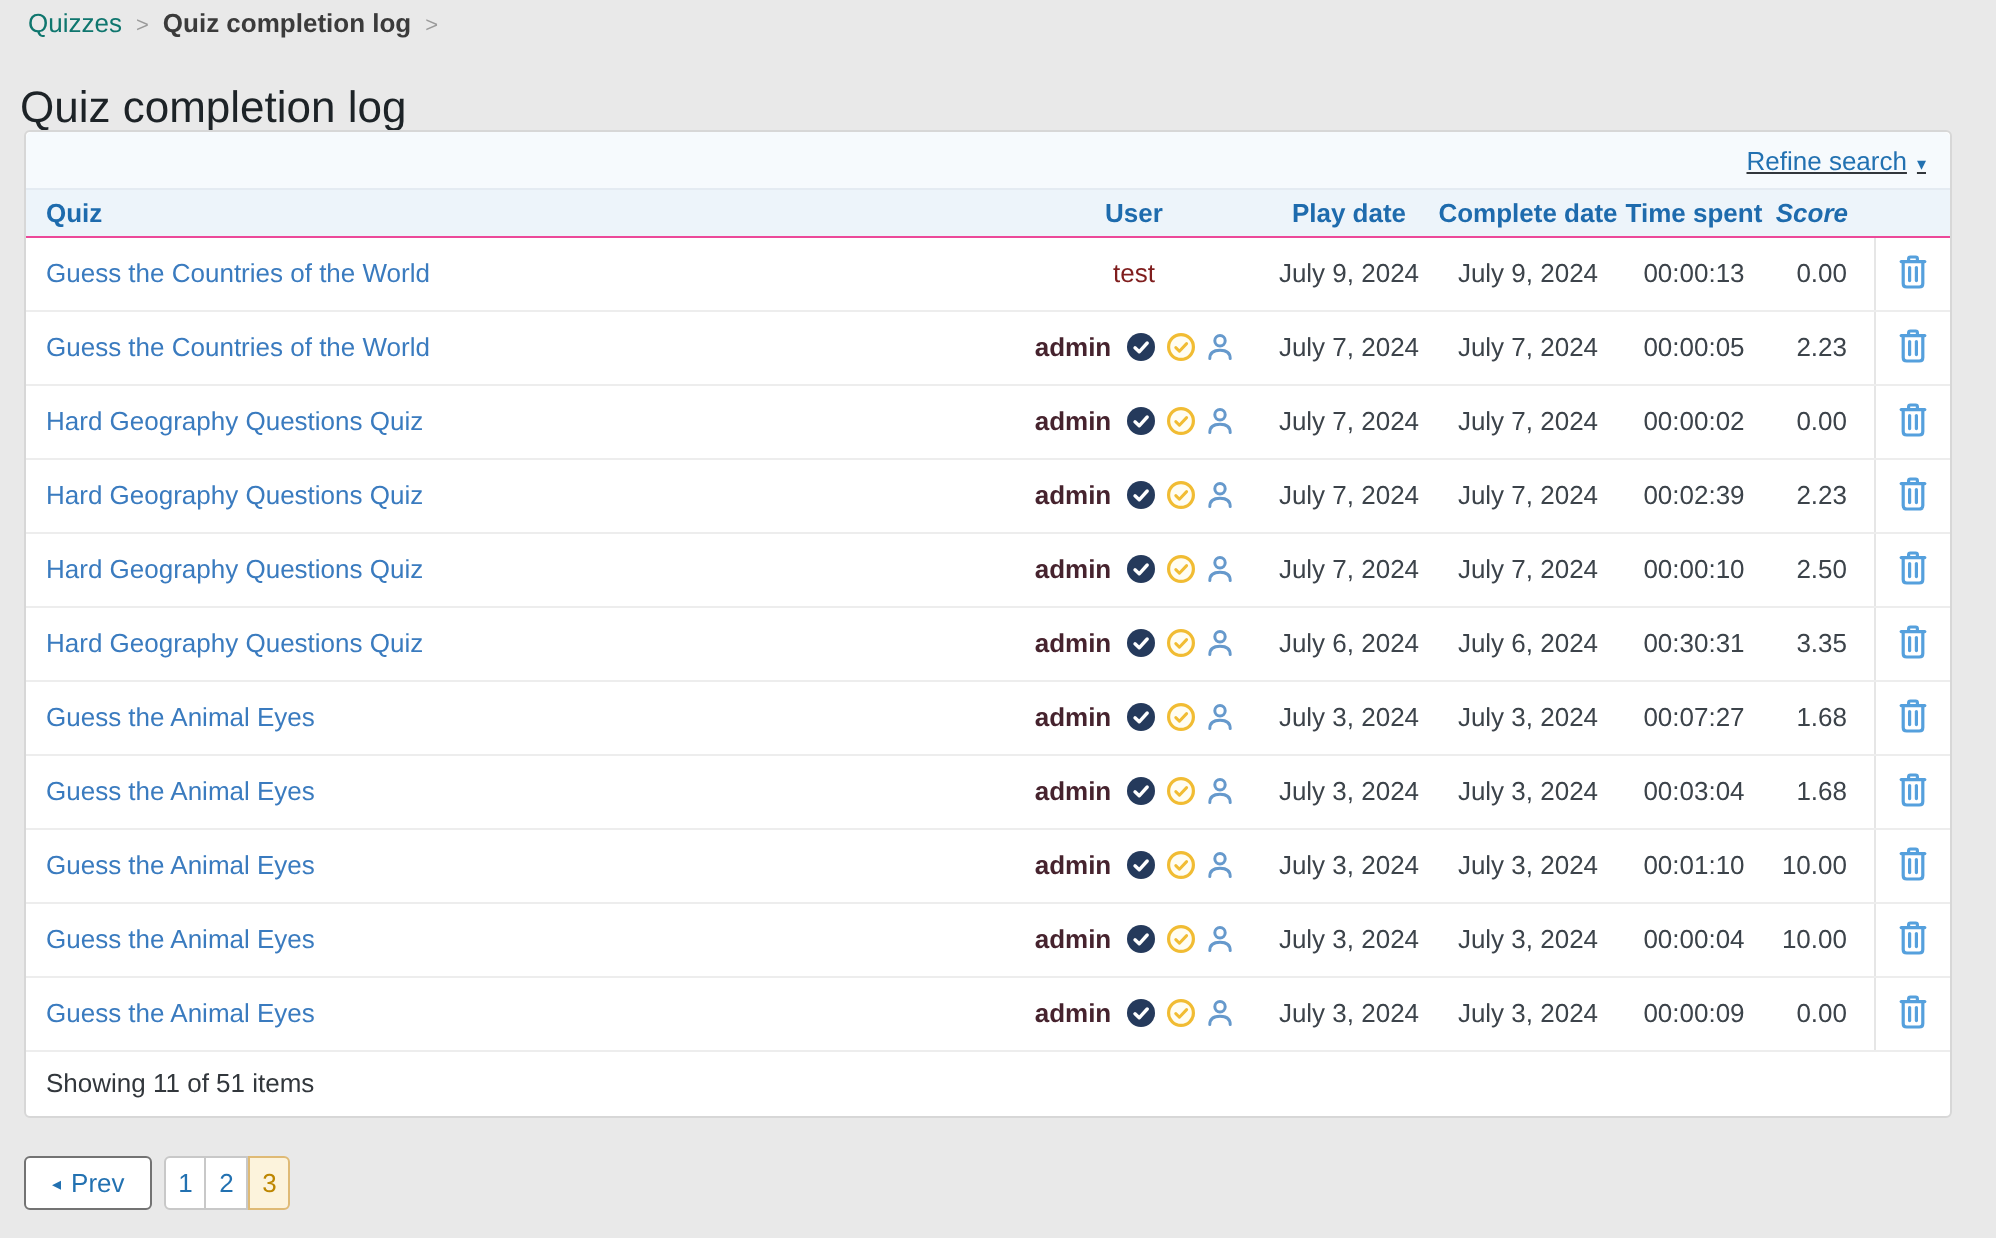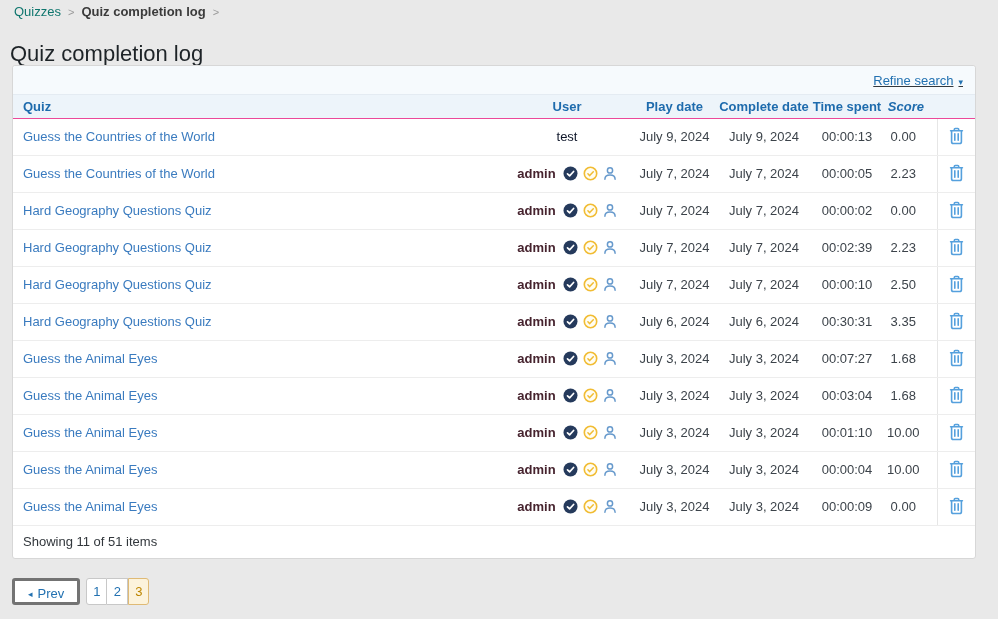--- a/index.html
+++ b/index.html
@@ -39,37 +39,37 @@
 
   thead th {
     background: #edf4fa; color: #1e6bad; font-weight: bold; font-size: 13px;
     height: 23px; padding: 0; border-bottom: 1px solid #ec4899; text-align: center;
   }
   thead th.h-quiz { text-align: left; padding-left: 10px; }
   thead th.h-score { text-align: right; padding-right: 13px; font-style: italic; }
 
   tbody td { height: 37px; border-bottom: 1px solid #ededed; padding: 0; text-align: center; color: #3c434a; }
   tbody td.cell-quiz { text-align: left; padding-left: 10px; overflow: hidden; white-space: nowrap; }
-  tbody td.cell-score { padding-right: 13px; }
+  tbody td.cell-score { text-align: right; padding-right: 13px; }
   tbody td.cell-del { border-left: 1px solid #e6e6e6; }
 
   .quiz-link { color: #3a7bbf; text-decoration: none; cursor: pointer; }
-  .user-test { color: #0f172a; text-decoration: none; cursor: pointer; }
+  .user-test { color: #7f1d1d; text-decoration: none; cursor: pointer; }
   .user-admin { color: #46232e; font-weight: bold; text-decoration: none; cursor: pointer; }
   .badges { display: inline-flex; align-items: center; gap: 5px; margin-left: 7px; vertical-align: -3px; }
   .badges svg { display: block; }
 
   .del-btn { display: inline-flex; align-items: center; justify-content: center; cursor: pointer; background: none; border: none; padding: 2px; }
 
   .table-footer { height: 32px; line-height: 31px; padding-left: 10px; color: #32373c; border-radius: 0 0 3px 3px; }
 
   
   .pagination { position: absolute; left: 12px; top: 578px; display: flex; align-items: stretch; height: 27px; }
   .prev-btn {
-    background: #fff; border: 3px solid #737373; border-radius: 3px; color: #2271b1;
+    background: #fff; border: 1px solid #737373; border-radius: 3px; color: #2271b1;
     padding: 0 13px; line-height: 25px; margin-right: 6px; cursor: pointer; text-decoration: none;
   }
   .prev-btn .tri { font-size: 9px; margin-right: 5px; vertical-align: 1px; }
   .page-group { display: flex; }
   .page-btn {
     background: #fff; border: 1px solid #c8c8c8; border-left: none;
     min-width: 21px; text-align: center; line-height: 25px; color: #2271b1;
     cursor: pointer; text-decoration: none; padding: 0 2px;
   }
   .page-btn:first-child { border-left: 1px solid #c8c8c8; border-radius: 3px 0 0 3px; }

